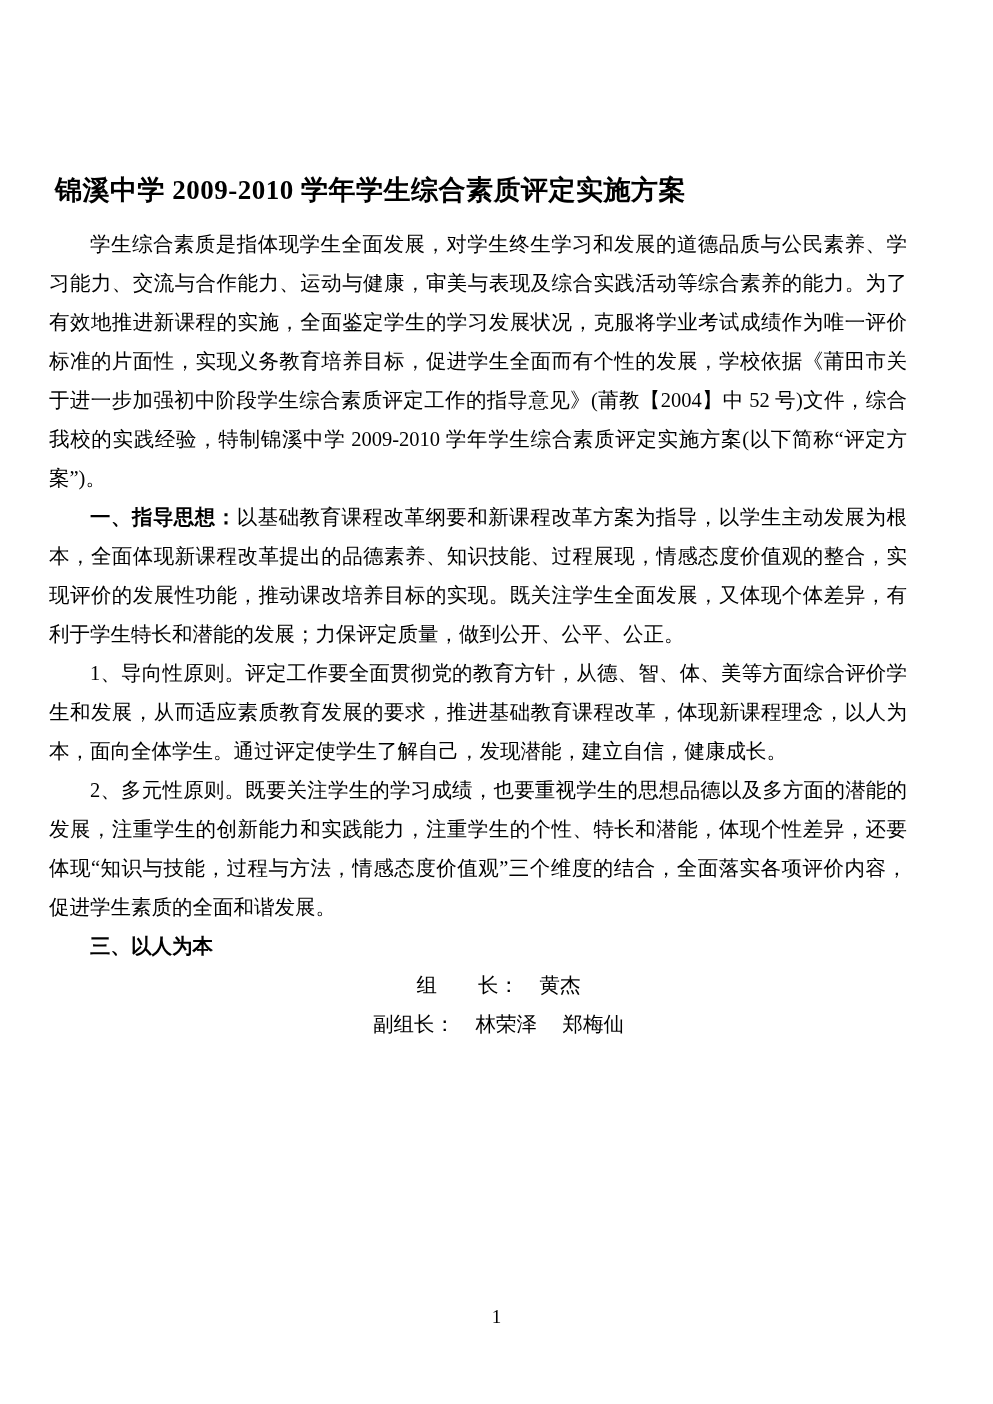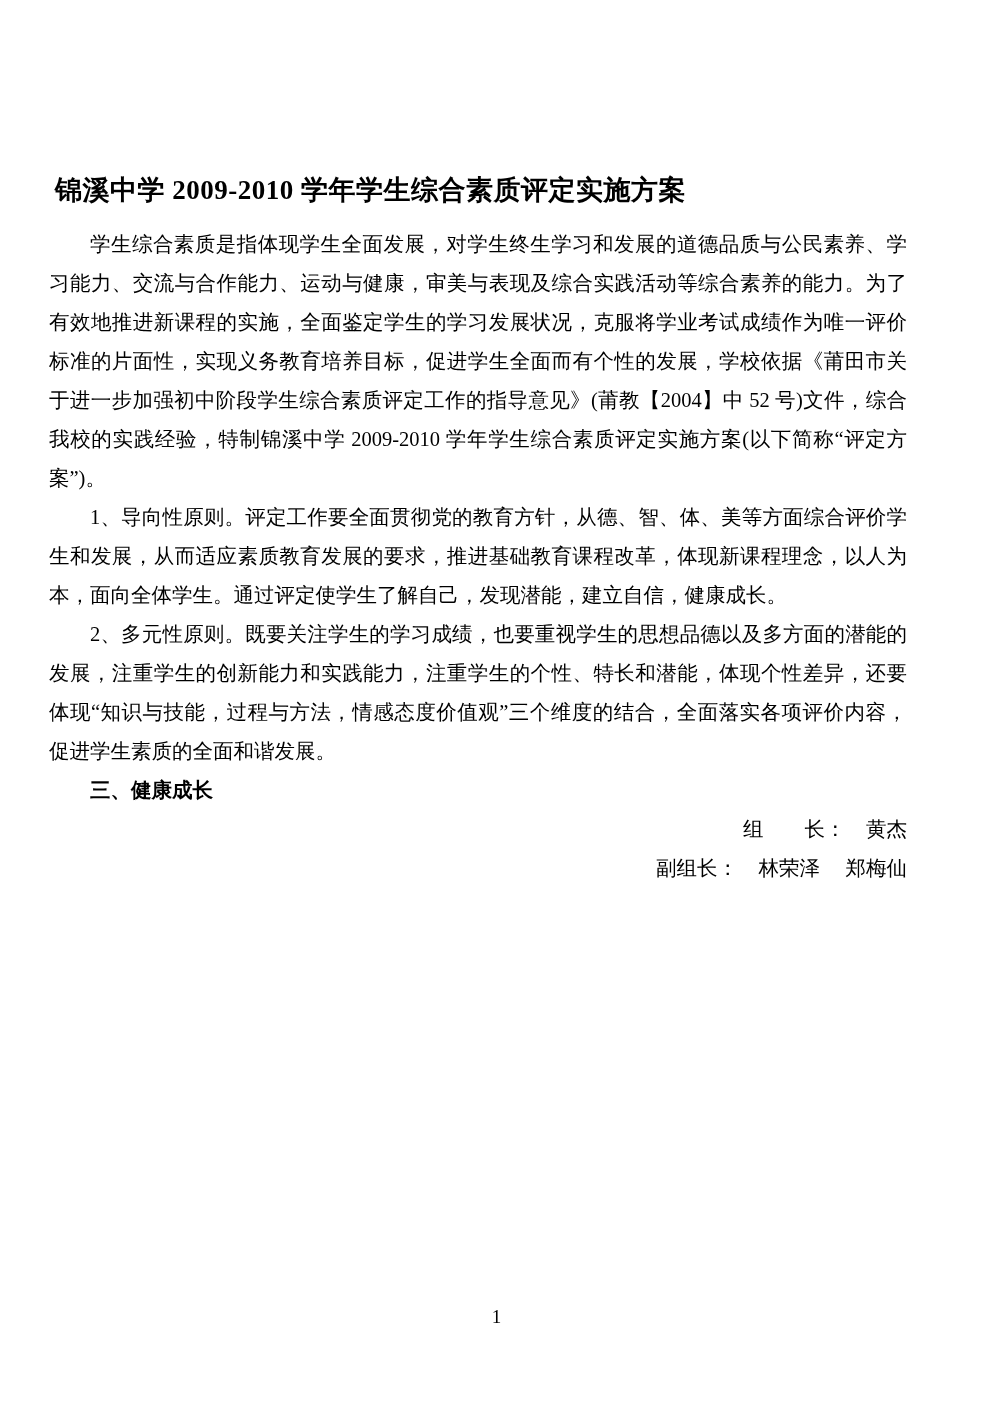--- a/index.html
+++ b/index.html
@@ -42,21 +42,21 @@
   .heading {
     text-indent: 2em;
     font-weight: bold;
   }
   .subheading {
     text-indent: 2.2em;
     font-weight: bold;
   }
   .plainline {
     text-indent: 2em;
-    text-align: right;
+    text-align: center;
   }
   .lead {
     font-weight: bold;
   }
   .page-number {
     position: absolute;
     left: 0;
     right: 0;
     bottom: 76px;
     text-align: center;
@@ -69,29 +69,30 @@
 <body>
 
 <div class="page">
 
   <h1 class="doc-title">锦溪中学 2009-2010 学年学生综合素质评定实施方案</h1>
 
   <div class="doc-body">
 
     <p class="para">学生综合素质是指体现学生全面发展，对学生终生学习和发展的道德品质与公民素养、学习能力、交流与合作能力、运动与健康，审美与表现及综合实践活动等综合素养的能力。为了有效地推进新课程的实施，全面鉴定学生的学习发展状况，克服将学业考试成绩作为唯一评价标准的片面性，实现义务教育培养目标，促进学生全面而有个性的发展，学校依据《莆田市关于进一步加强初中阶段学生综合素质评定工作的指导意见》(莆教【2004】中 52 号)文件，综合我校的实践经验，特制锦溪中学 2009-2010 学年学生综合素质评定实施方案(以下简称“评定方案”)。</p>
 
+    <p class="para"><span class="lead">一、指导思想：</span><span>以基础教育课程改革纲要和新课程改革方案为指导，以学生主动发展为根本，全面体现新课程改革提出的品德素养、知识技能、过程展现，情感态度价值观的整合，实现评价的发展性功能，推动课改培养目标的实现。既关注学生全面发展，又体现个体差异，有利于学生特长和潜能的发展；力保评定质量，做到公开、公平、公正。</span></p>
 
 
     <p class="para">1、导向性原则。评定工作要全面贯彻党的教育方针，从德、智、体、美等方面综合评价学生和发展，从而适应素质教育发展的要求，推进基础教育课程改革，体现新课程理念，以人为本，面向全体学生。通过评定使学生了解自己，发现潜能，建立自信，健康成长。</p>
 
     <p class="para">2、多元性原则。既要关注学生的学习成绩，也要重视学生的思想品德以及多方面的潜能的发展，注重学生的创新能力和实践能力，注重学生的个性、特长和潜能，体现个性差异，还要体现“知识与技能，过程与方法，情感态度价值观”三个维度的结合，全面落实各项评价内容，促进学生素质的全面和谐发展。</p>
 
 
 
-    <p class="heading">三、健康成长</p>
+    <p class="heading">三、以人为本</p>
 
 
     <p class="plainline">组　　长：　黄杰</p>
 
     <p class="plainline">副组长：　林荣泽　 郑梅仙</p>
 
   </div>
 
   <div class="page-number">1</div>
 

